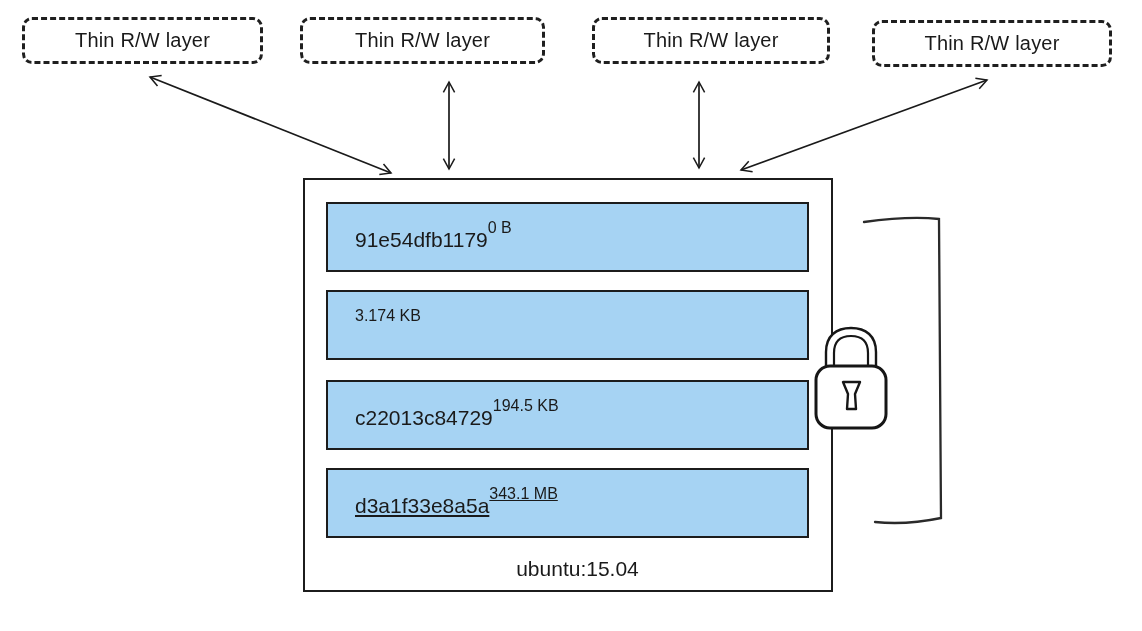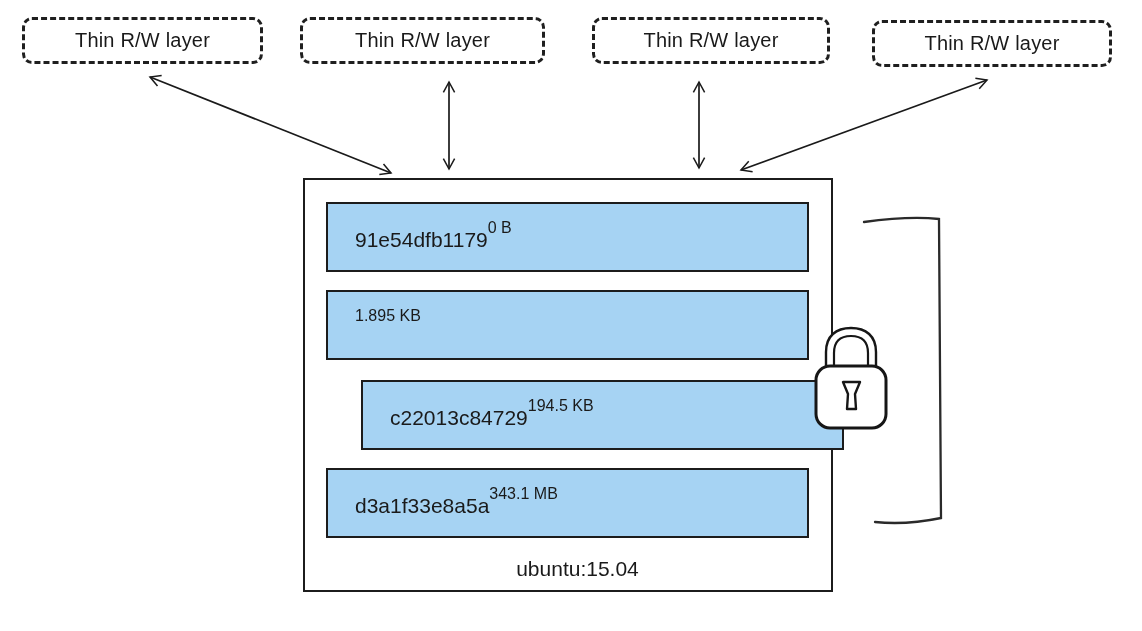--- a/index.html
+++ b/index.html
@@ -51,22 +51,22 @@
     background: var(--layer-fill, #a6d3f3);
     border: 2px solid #1c1c1c;
     box-sizing: border-box;
     display: flex;
     align-items: center;
     justify-content: flex-start;
     padding: 0 19px 0 27px;
   }
   #layer-row-1 { top: 22px; }
   #layer-row-2 { top: 110px; }
-  #layer-row-3 { top: 200px; margin-left: 35px; }
-  #layer-row-4 { top: 288px; }
+  #layer-row-3 { top: 200px; }
+  #layer-row-4 { top: 288px; text-decoration: underline; }
   .layer-id   { font-size: 21px; transform: translateY(3px); }
   .layer-size { font-size: 16px; transform: translateY(-9px); }
 
   .image-name {
     position: absolute;
     left: 0;
     right: 0;
     bottom: 9px;
     text-align: center;
     font-size: 21px;
@@ -99,21 +99,21 @@
   <div class="thin-box" id="thin-box-4">
     <span>Thin R/W layer</span>
   </div>
 
   <div class="image-box">
     <div class="layer-row" id="layer-row-1">
       <span class="layer-id">91e54dfb1179</span>
       <span class="layer-size">0 B</span>
     </div>
     <div class="layer-row" id="layer-row-2">
-      <span class="layer-size">1.895 KB</span>
+      <span class="layer-size">3.174 KB</span>
     </div>
     <div class="layer-row" id="layer-row-3">
       <span class="layer-id">c22013c84729</span>
       <span class="layer-size">194.5 KB</span>
     </div>
     <div class="layer-row" id="layer-row-4">
       <span class="layer-id">d3a1f33e8a5a</span>
       <span class="layer-size">343.1 MB</span>
     </div>
     <div class="image-name">ubuntu:15.04</div>

